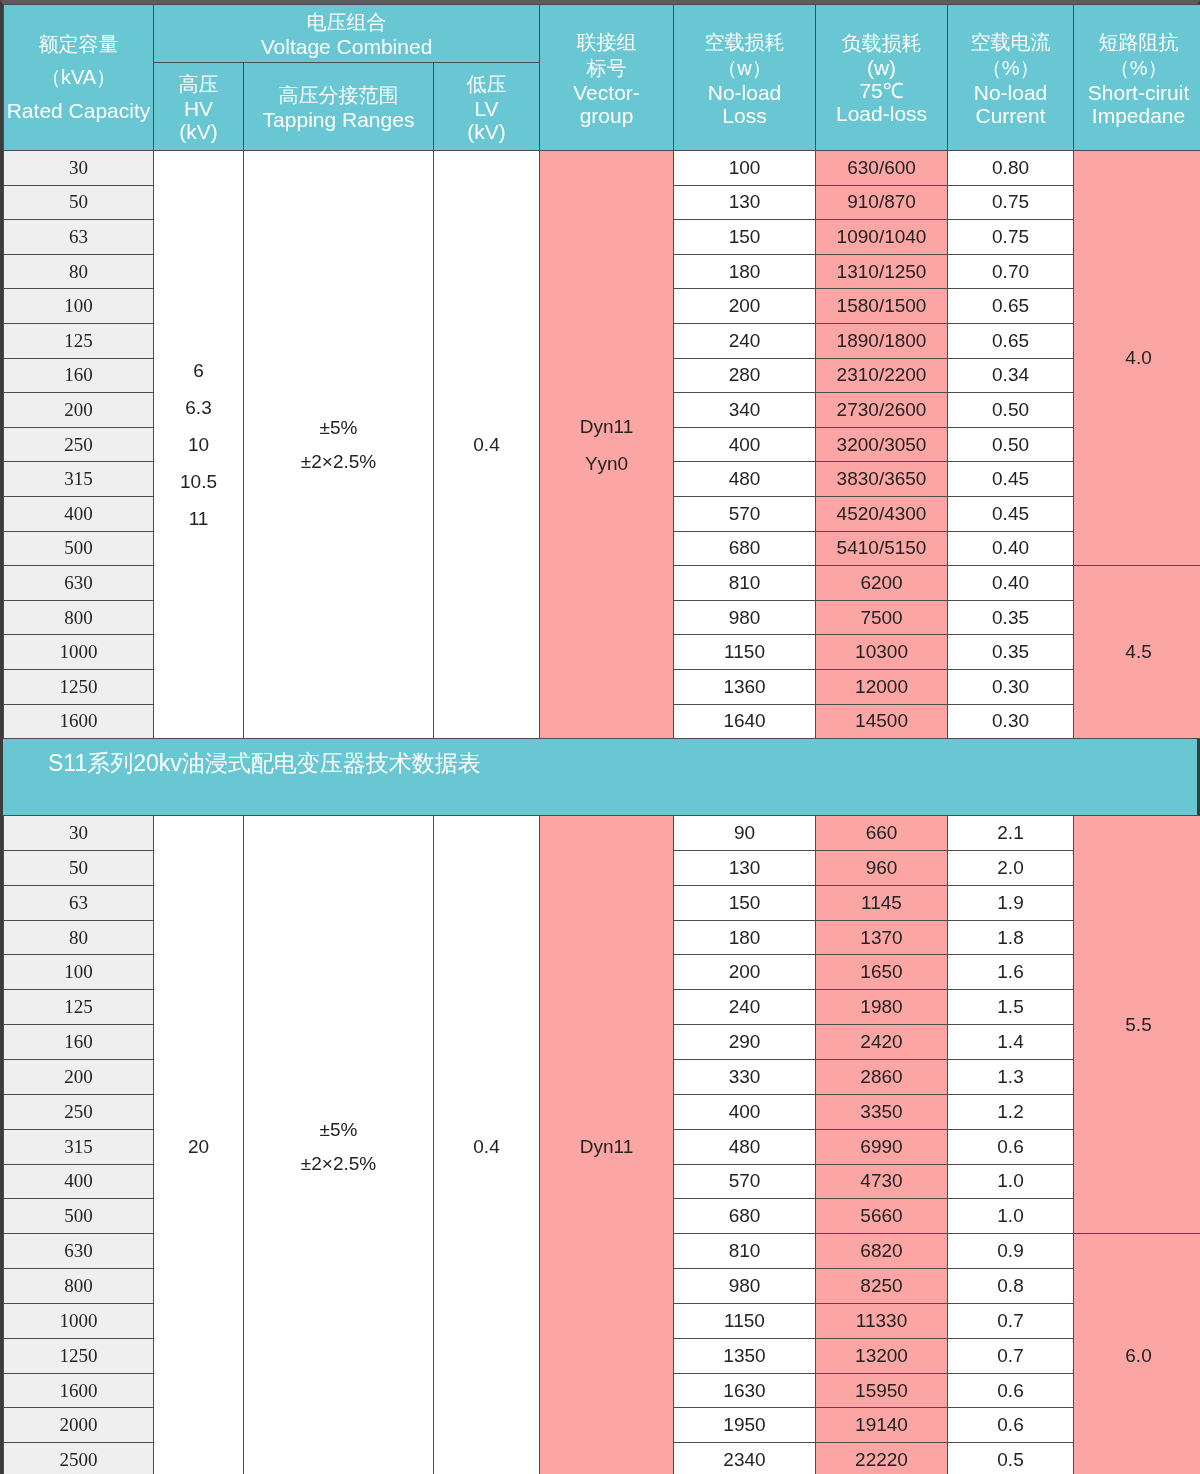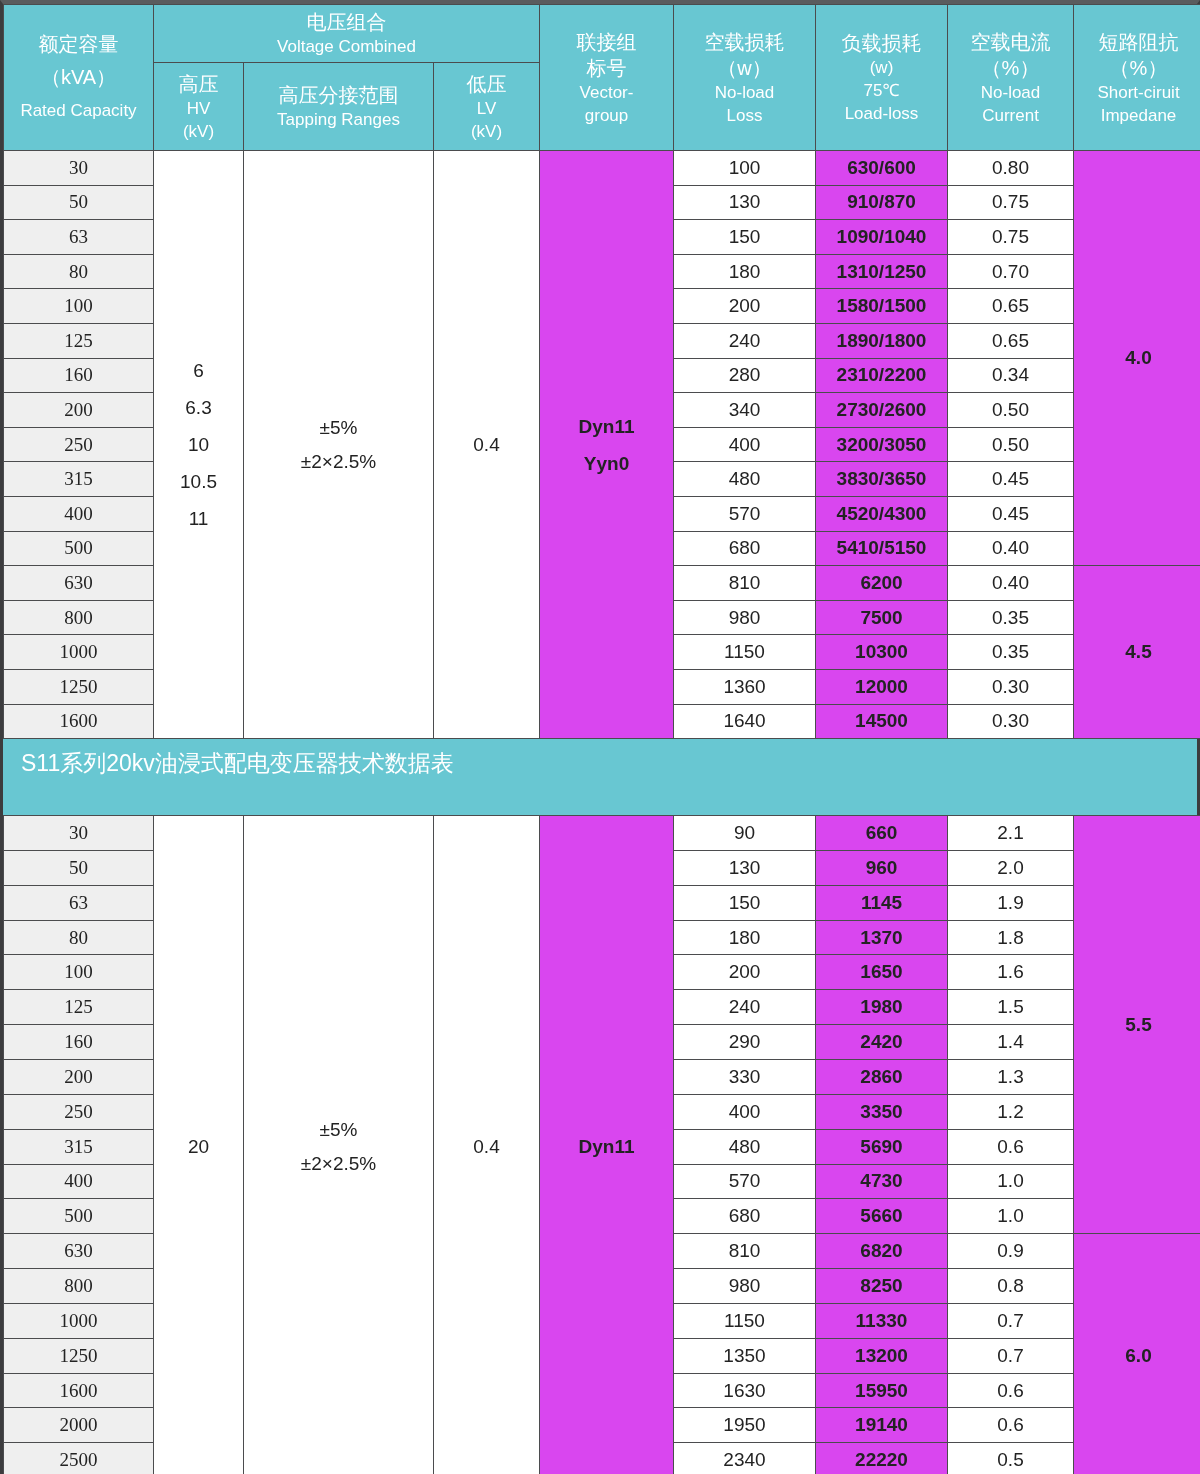--- a/index.html
+++ b/index.html
@@ -28,39 +28,39 @@
     overflow:hidden;
   }
   thead th{
     background:#68c7d2;
     color:#ffffff;
     font-weight:normal;
   }
   tr.h1{height:58px;}
   tr.h2{height:88px;}
   .zh{font-size:20px;line-height:26px;}
-  .en{font-size:17px;line-height:23px;}
+  .en{font-size:21px;line-height:23px;}
   .cap-line{line-height:33px;}
   tbody tr{height:34.6px;}
   table.tbl2 tbody tr{height:34.85px;}
   .c-cap{background:#efefef;border:2px solid #39393b;font-size:19px;font-family:Liberation Serif, serif;}
   .c-white{background:#ffffff;}
-  .c-gray{background:#d946ef;font-weight:bold;}
+  .c-gray{background:#fca5a5;}
   .imp-cell{font-size:20px;}
   .hv-line{line-height:37px;}
   .tap-line{line-height:34px;}
   .vec-line{line-height:37px;}
   .band{
     background:#68c7d2;
     color:#ffffff;
     height:76px;
     box-sizing:border-box;
     padding:6px 0 0 18px;
   }
-  .band-zh{font-size:23px;line-height:36px;}
+  .band-zh{font-size:23px;line-height:36px;margin-left:27px;}
   .band-en{font-size:21px;line-height:31px;}
 </style>
 </head>
 <body>
 
 <div class="page">
 
   <table class="tbl tbl1">
     <colgroup>
       <col style="width:150px">
@@ -335,21 +335,21 @@
         </tr>
         <tr>
           <td class="c-cap">250</td>
           <td class="c-white">400</td>
           <td class="c-gray">3350</td>
           <td class="c-white">1.2</td>
         </tr>
         <tr>
           <td class="c-cap">315</td>
           <td class="c-white">480</td>
-          <td class="c-gray">5690</td>
+          <td class="c-gray">6990</td>
           <td class="c-white">0.6</td>
         </tr>
         <tr>
           <td class="c-cap">400</td>
           <td class="c-white">570</td>
           <td class="c-gray">4730</td>
           <td class="c-white">1.0</td>
         </tr>
         <tr>
           <td class="c-cap">500</td>

